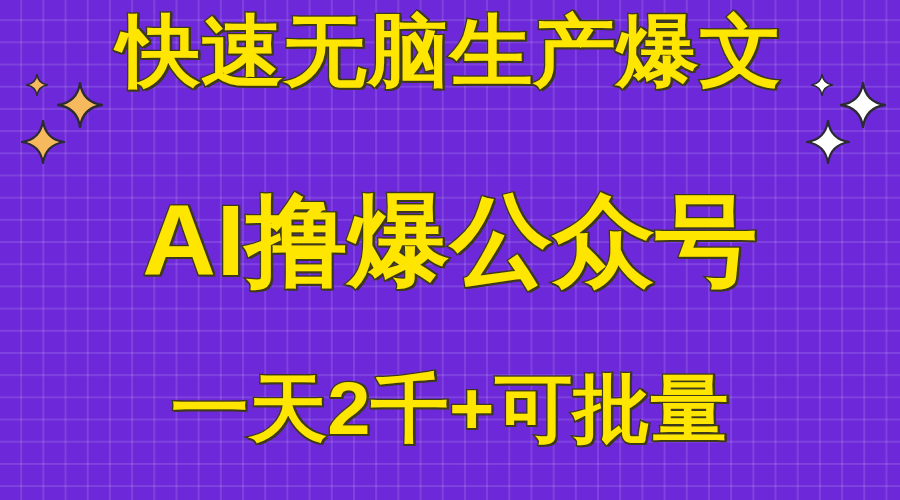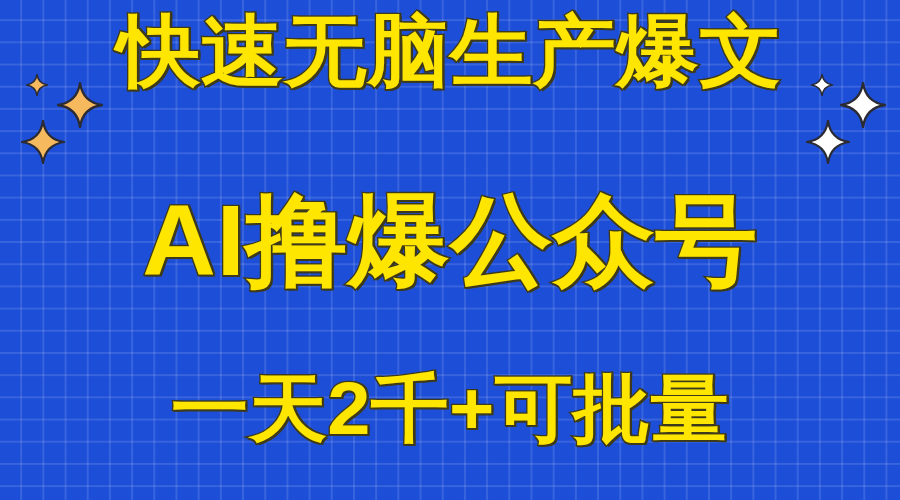--- a/index.html
+++ b/index.html
@@ -6,21 +6,21 @@
     margin: 0;
     padding: 0;
     background: #222;
   }
   #poster {
     position: relative;
     width: 900px;
     height: 500px;
     overflow: hidden;
     font-family: "Liberation Sans", "DejaVu Sans", sans-serif;
-    background-color: #1d4ed8;
+    background-color: #6d28d9;
   }
   
   #grid {
     position: absolute;
     inset: 0;
     background-image:
       linear-gradient(to right, rgba(255,255,255,0.12) 1.5px, transparent 1.5px),
       linear-gradient(to bottom, rgba(255,255,255,0.12) 1.5px, transparent 1.5px);
     background-size: 22.2px 22.2px;
     background-position: -2px -3px;

